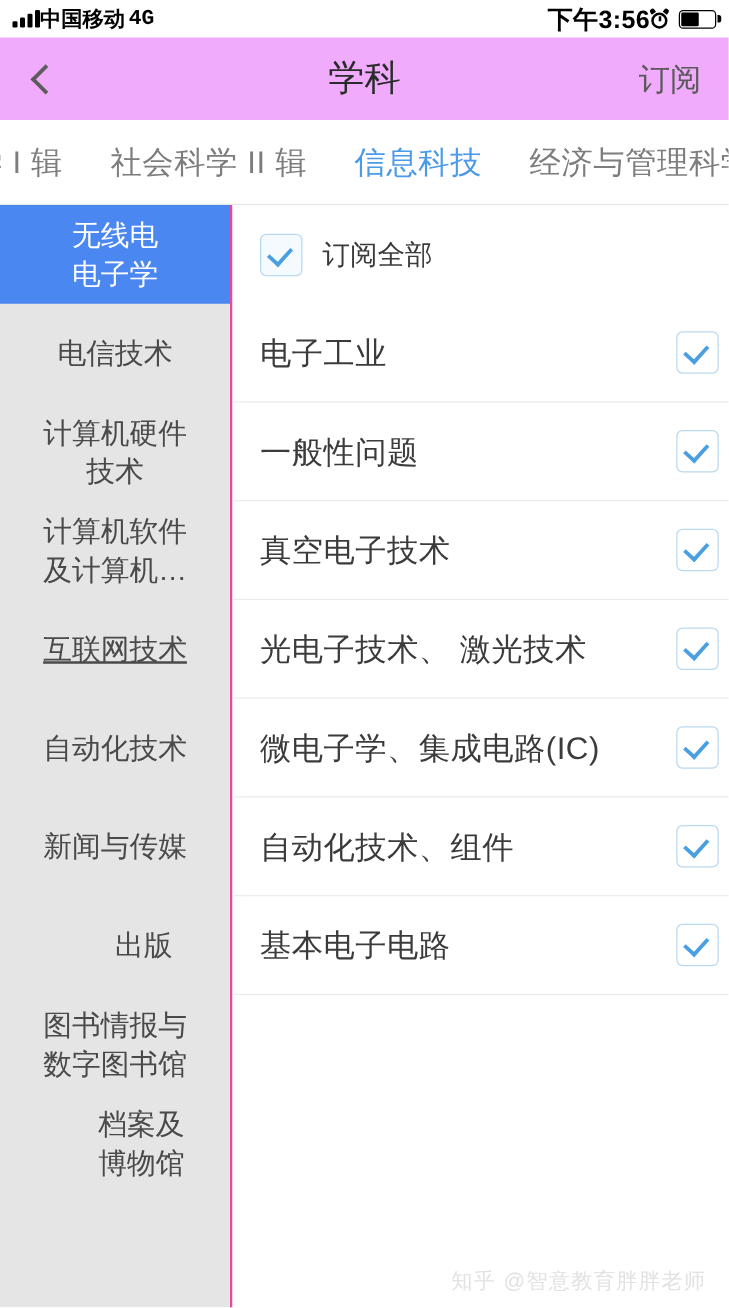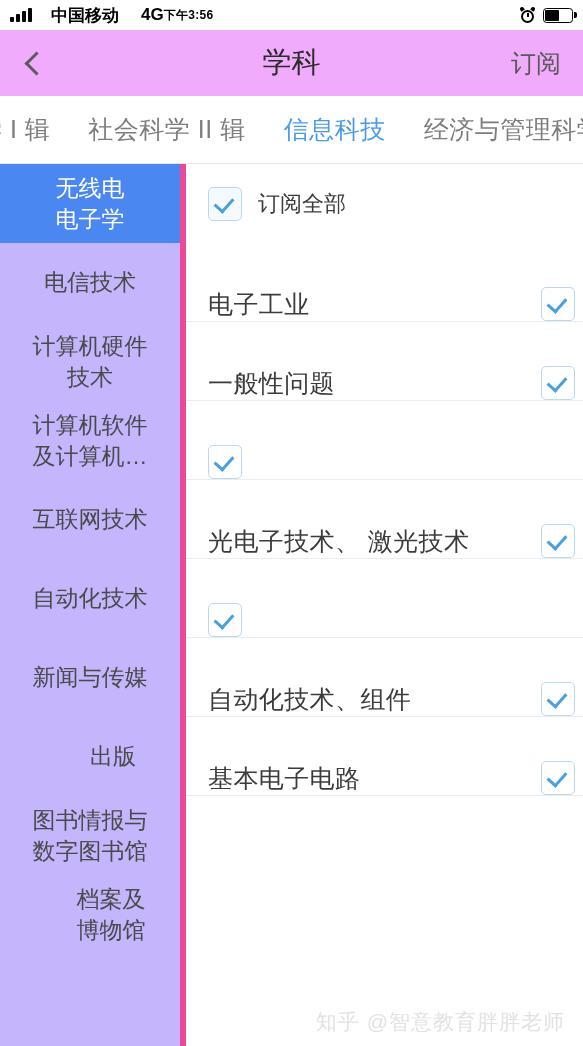--- a/index.html
+++ b/index.html
@@ -12,31 +12,31 @@
   #app { position: relative; width: 583px; height: 1046px; background: #ffffff; }
 
   
   .statusbar {
     height: 30px; width: 100%;
     display: flex; align-items: center;
     padding: 0 10px;
     color: #000; font-size: 17px; font-weight: bold;
     background: #ffffff;
   }
-  .sb-left { display: flex; align-items: center; gap: 19px; flex: 0 0 auto; }
-  .sb-center { flex: 1; text-align: left; font-size: 12px; font-weight: bold; letter-spacing: .3px; }
+  .sb-left { display: flex; align-items: center; gap: 0; flex: 0 0 auto; }
+  .sb-center { flex: 1; text-align: right; font-size: 20px; font-weight: bold; letter-spacing: .3px; }
   .sb-right { display: flex; align-items: center; gap: 8px; flex: 0 0 auto; }
   .signal { display: flex; align-items: flex-end; gap: 2px; height: 14px; }
   .signal i { display: block; width: 4px; background: #000; border-radius: 1px; }
   .signal i:nth-child(1) { height: 5px; }
   .signal i:nth-child(2) { height: 8px; }
   .signal i:nth-child(3) { height: 11px; }
   .signal i:nth-child(4) { height: 14px; }
   .carrier { font-size: 17px; font-weight: bold; }
-  .net { font-size: 17px; font-weight: bold; margin-left: 3px; }
+  .net { font-size: 17px; font-weight: bold; margin-left: 3px; font-family: Liberation Mono, monospace; }
   .alarm { position: relative; width: 15px; height: 15px; }
   .alarm .face {
     position: absolute; left: 1px; top: 2px; width: 13px; height: 13px;
     border: 2px solid #000; border-radius: 50%;
   }
   .alarm .face::after {
     content: ""; position: absolute; left: 4px; top: 1.5px;
     width: 1.6px; height: 4px; background: #000;
   }
   .alarm .ear-l, .alarm .ear-r {
@@ -88,38 +88,38 @@
     font-size: 25px; color: #7d7d7d; padding: 0 19px; flex: 0 0 auto;
     letter-spacing: .5px;
   }
   .tab.first { margin-left: -42px; }
   .tab.active { color: #4a9ae8; }
 
   
   .body { display: flex; height: calc(1046px - 30px - 66px - 68px); }
 
   .sidebar {
-    width: 186px; flex: 0 0 186px; background: #c4b5fd;
-    border-right: 6px solid #ec4899; overflow: hidden;
+    width: 186px; flex: 0 0 186px; background: #e5e5e5;
+    border-right: 2px solid #ec4899; overflow: hidden;
   }
   .side-item {
     min-height: 79px; display: flex; align-items: center; justify-content: center;
     text-align: center; padding: 6px 8px;
     font-size: 23px; color: #4a4a4a; line-height: 1.32;
   }
   .side-item.active { background: #4a87f0; color: #ffffff; }
 
   .content { flex: 1; background: #ffffff; overflow: hidden; position: relative; }
   .sub-all {
     height: 79px; display: flex; align-items: center; padding-left: 22px; gap: 16px;
   }
   .sub-all .label { font-size: 22px; color: #3b3b3b; }
 
   .list-row {
-    height: 79px; display: flex; align-items: flex-end; justify-content: space-between;
+    height: 79px; display: flex; align-items: center; justify-content: space-between;
     padding-left: 22px; padding-right: 8px;
     border-bottom: 1px solid #ececec;
   }
   .list-row .name { font-size: 25px; color: #3b3b3b; letter-spacing: .4px; }
 
   
   .cbox {
     position: relative; width: 34px; height: 34px; flex: 0 0 34px;
     border: 1.6px solid #b9d9f0; border-radius: 5px; background: #ffffff;
   }
@@ -127,21 +127,21 @@
   .cbox .tick {
     position: absolute; left: 9px; top: 6px;
     width: 12px; height: 18px;
     border-right: 3px solid #4a9fe0; border-bottom: 3px solid #4a9fe0;
     transform: rotate(42deg);
   }
 
   
   .watermark {
     position: absolute; right: 18px; bottom: 10px;
-    font-size: 21px; color: #e2e2e2; letter-spacing: 1px;
+    font-size: 17px; color: #e2e2e2; letter-spacing: 1px;
   }
 </style>
 </head>
 <body>
 
 <div id="app">
 
   <div class="statusbar">
     <div class="sb-left">
       <span class="signal">
@@ -196,21 +196,21 @@
         </div>
         <div class="side-item">
           <span style="white-space: pre-line;">计算机硬件
 技术</span>
         </div>
         <div class="side-item">
           <span style="white-space: pre-line; text-align: right;">计算机软件
 及计算机…</span>
         </div>
         <div class="side-item">
-          <span style="white-space: pre-line;">互联网技术</span>
+          <span style="white-space: pre-line; text-decoration: underline;">互联网技术</span>
         </div>
         <div class="side-item">
           <span style="white-space: pre-line;">自动化技术</span>
         </div>
         <div class="side-item">
           <span style="white-space: pre-line;">新闻与传媒</span>
         </div>
         <div class="side-item">
           <span style="white-space: pre-line; margin-left: 46px;">出版</span>
         </div>
@@ -237,31 +237,33 @@
               <span class="tick"></span>
             </span>
           </div>
           <div class="list-row">
             <span class="name">一般性问题</span>
             <span class="cbox">
               <span class="tick"></span>
             </span>
           </div>
           <div class="list-row">
+            <span class="name">真空电子技术</span>
             <span class="cbox">
               <span class="tick"></span>
             </span>
           </div>
           <div class="list-row">
             <span class="name">光电子技术、 激光技术</span>
             <span class="cbox">
               <span class="tick"></span>
             </span>
           </div>
           <div class="list-row">
+            <span class="name">微电子学、集成电路(IC)</span>
             <span class="cbox">
               <span class="tick"></span>
             </span>
           </div>
           <div class="list-row">
             <span class="name">自动化技术、组件</span>
             <span class="cbox">
               <span class="tick"></span>
             </span>
           </div>

